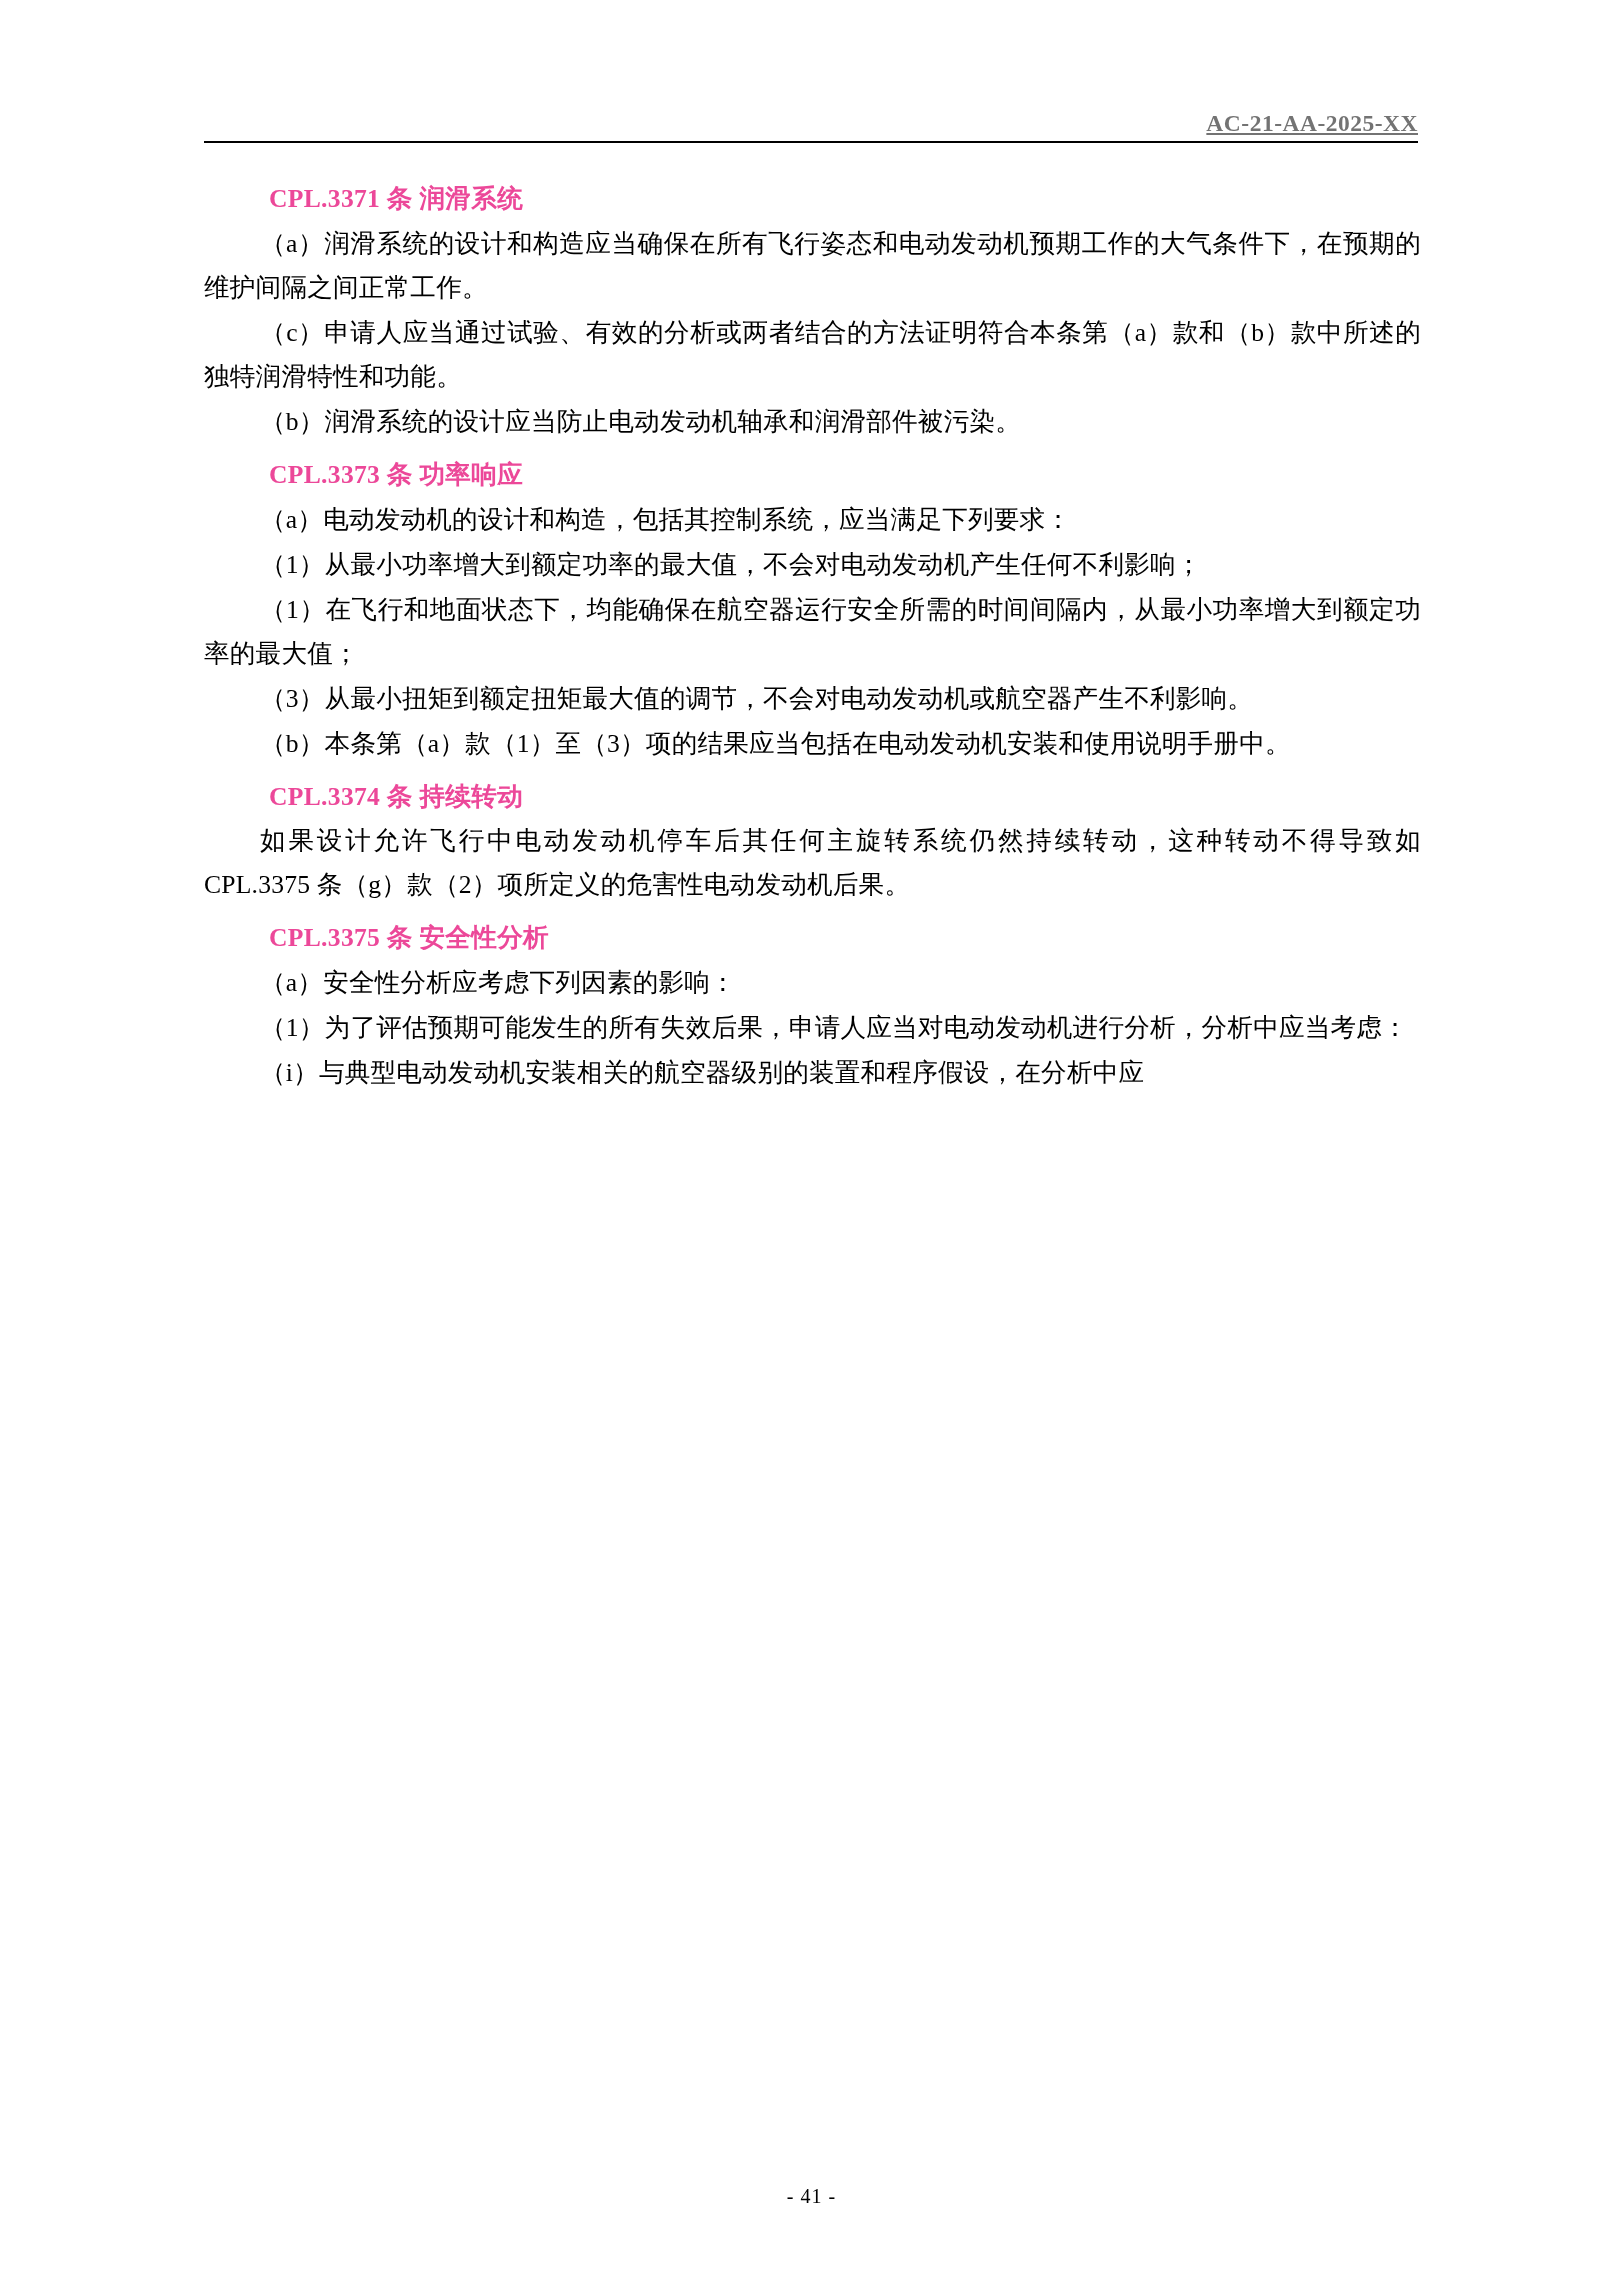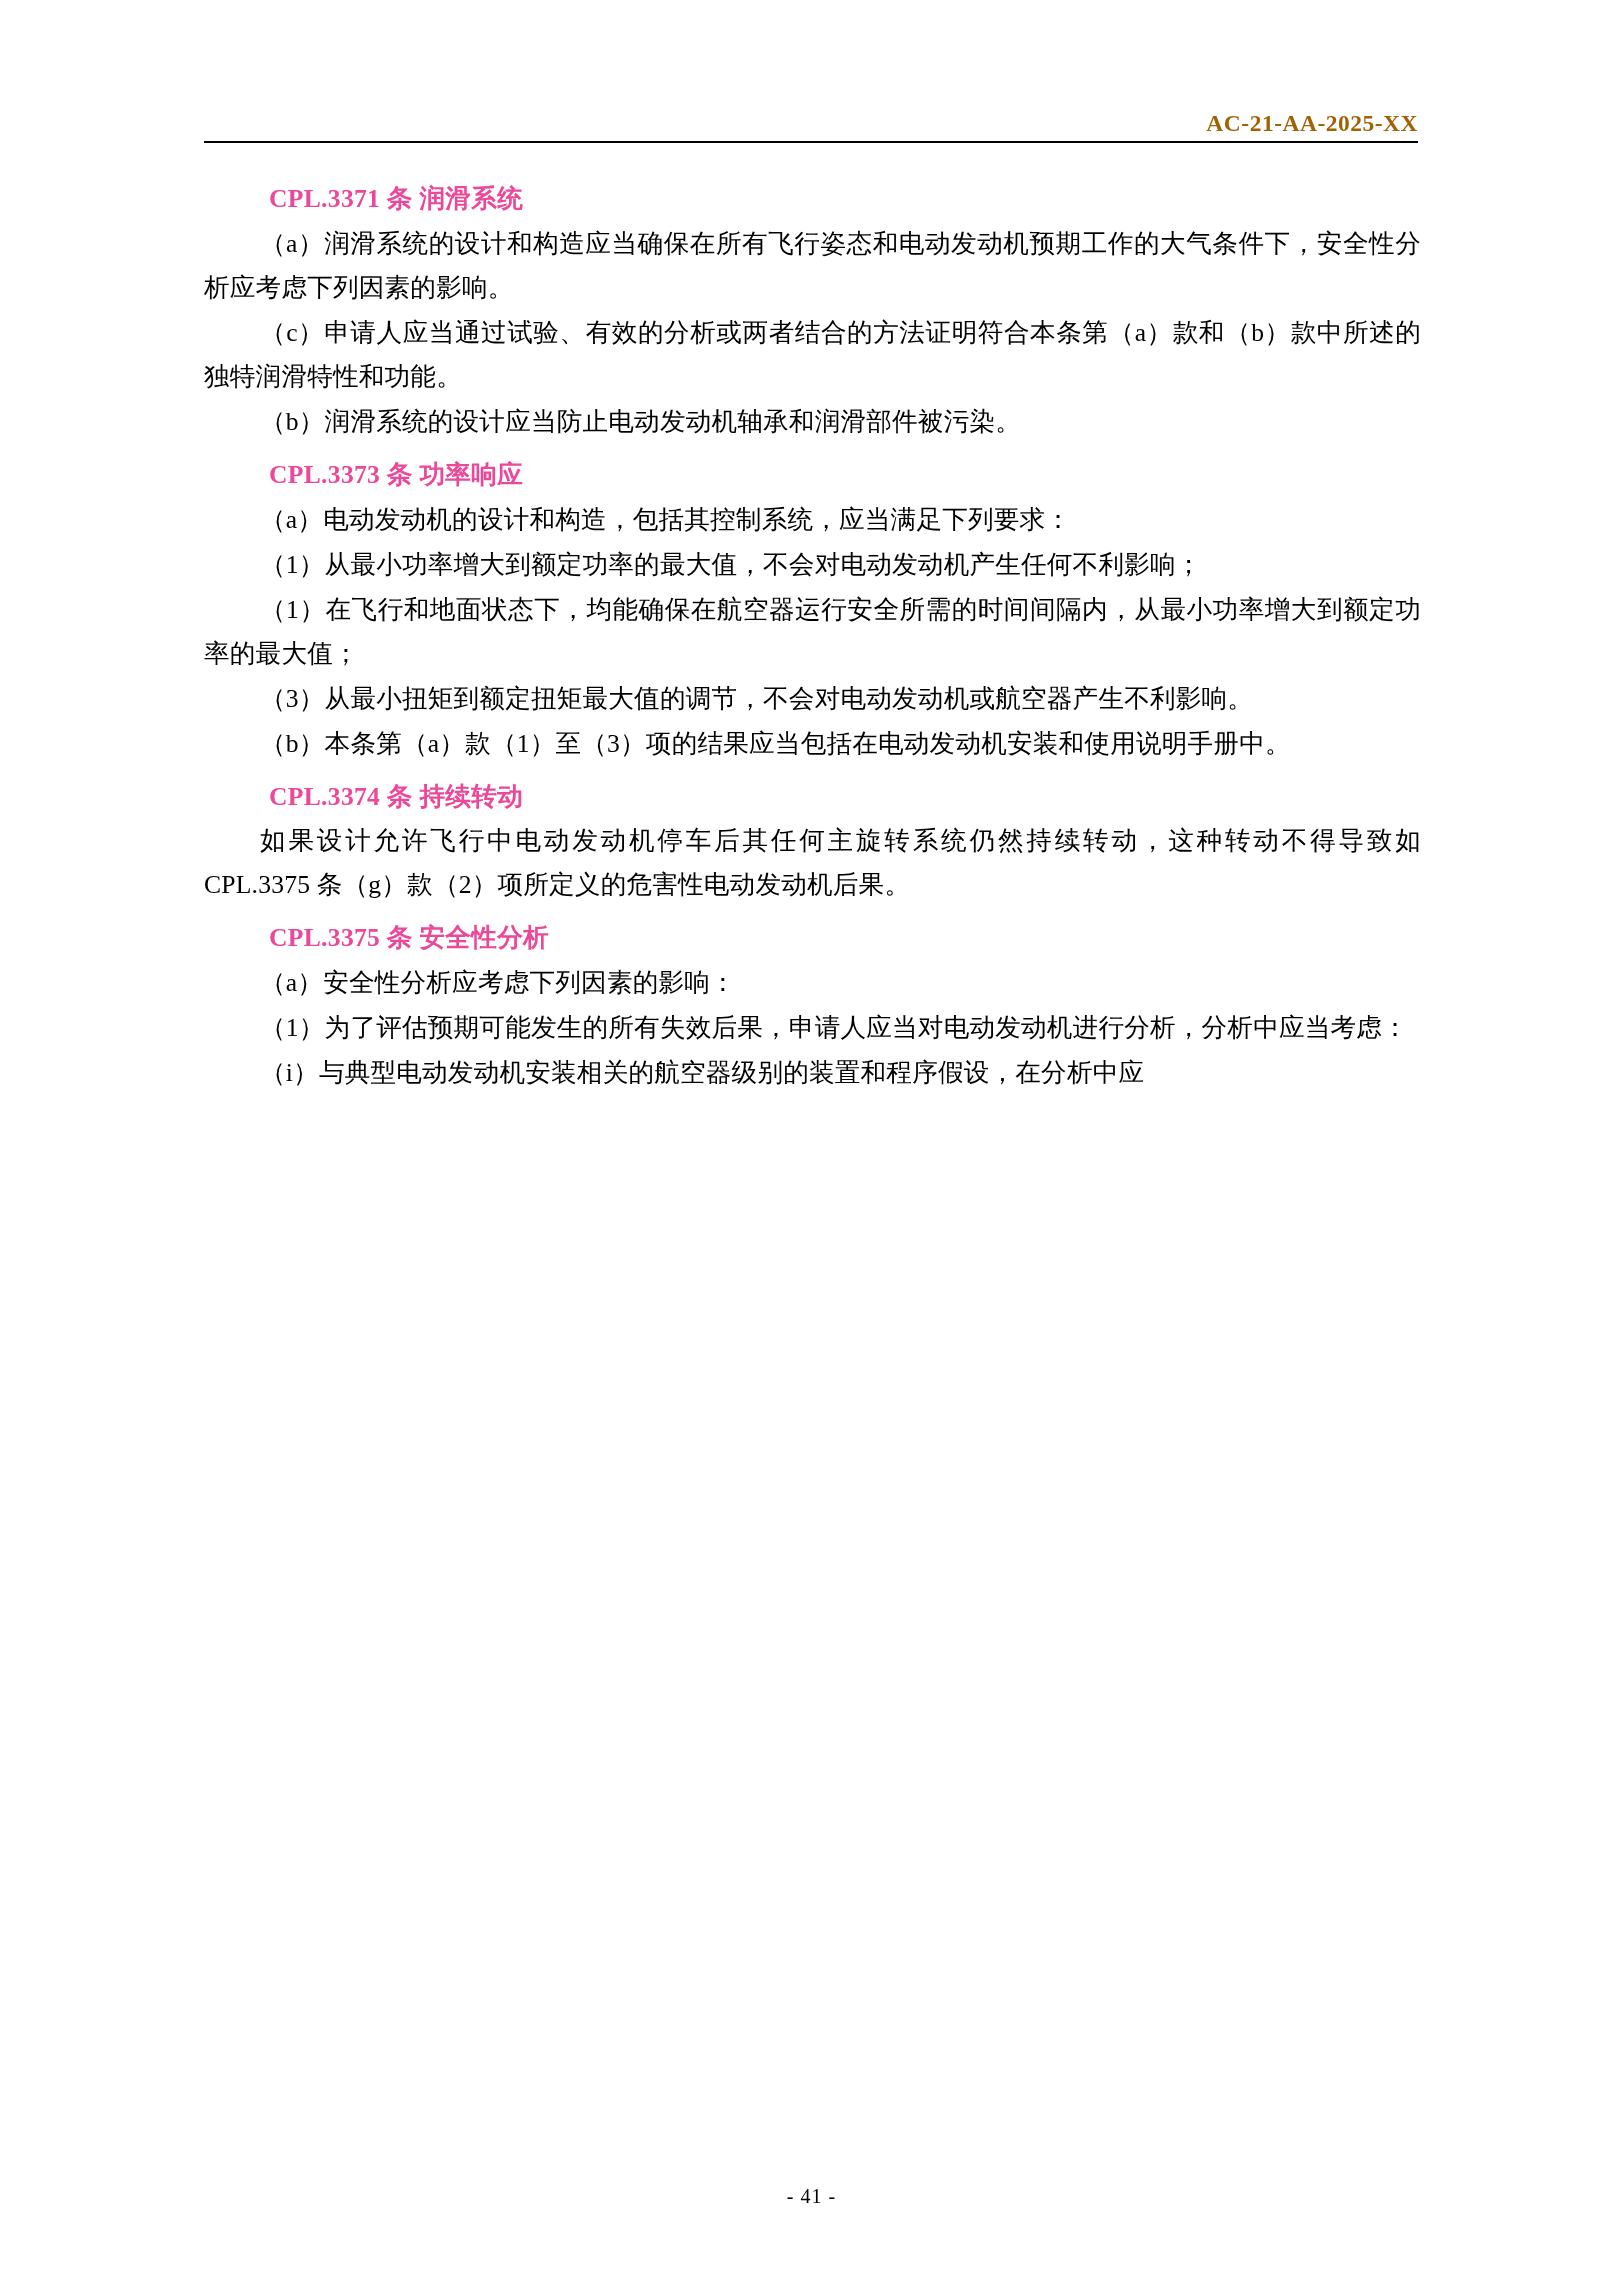--- a/index.html
+++ b/index.html
@@ -89,27 +89,27 @@
     color: #000000;
     letter-spacing: 1px;
   }
 </style>
 </head>
 <body>
 
 <div class="page">
 
   <div class="header">
-    <div class="header-code" style="color: #a16207;">AC-21-AA-2025-XX</div>
+    <div class="header-code" style="color: #737373; text-decoration: underline;">AC-21-AA-2025-XX</div>
   </div>
   <div class="header-rule"></div>
 
   <div class="content">
       <div class="heading">CPL.3371 条  润滑系统</div>
-      <div class="para gap-para">（a）润滑系统的设计和构造应当确保在所有飞行姿态和电动发动机预期工作的大气条件下，安全性分析应考虑下列因素的影响。</div>
+      <div class="para gap-para">（a）润滑系统的设计和构造应当确保在所有飞行姿态和电动发动机预期工作的大气条件下，在预期的维护间隔之间正常工作。</div>
       <div class="para gap-para">（c）申请人应当通过试验、有效的分析或两者结合的方法证明符合本条第（a）款和（b）款中所述的独特润滑特性和功能。</div>
       <div class="para gap-para">（b）润滑系统的设计应当防止电动发动机轴承和润滑部件被污染。</div>
       <div class="heading gap-heading">CPL.3373 条  功率响应</div>
       <div class="para gap-para">（a）电动发动机的设计和构造，包括其控制系统，应当满足下列要求：</div>
       <div class="para gap-para">（1）从最小功率增大到额定功率的最大值，不会对电动发动机产生任何不利影响；</div>
       <div class="para gap-para">（1）在飞行和地面状态下，均能确保在航空器运行安全所需的时间间隔内，从最小功率增大到额定功率的最大值；</div>
       <div class="para gap-para">（3）从最小扭矩到额定扭矩最大值的调节，不会对电动发动机或航空器产生不利影响。</div>
       <div class="para gap-para">（b）本条第（a）款（1）至（3）项的结果应当包括在电动发动机安装和使用说明手册中。</div>
       <div class="heading gap-heading">CPL.3374 条  持续转动</div>
       <div class="para gap-para">如果设计允许飞行中电动发动机停车后其任何主旋转系统仍然持续转动，这种转动不得导致如 CPL.3375 条（g）款（2）项所定义的危害性电动发动机后果。</div>

